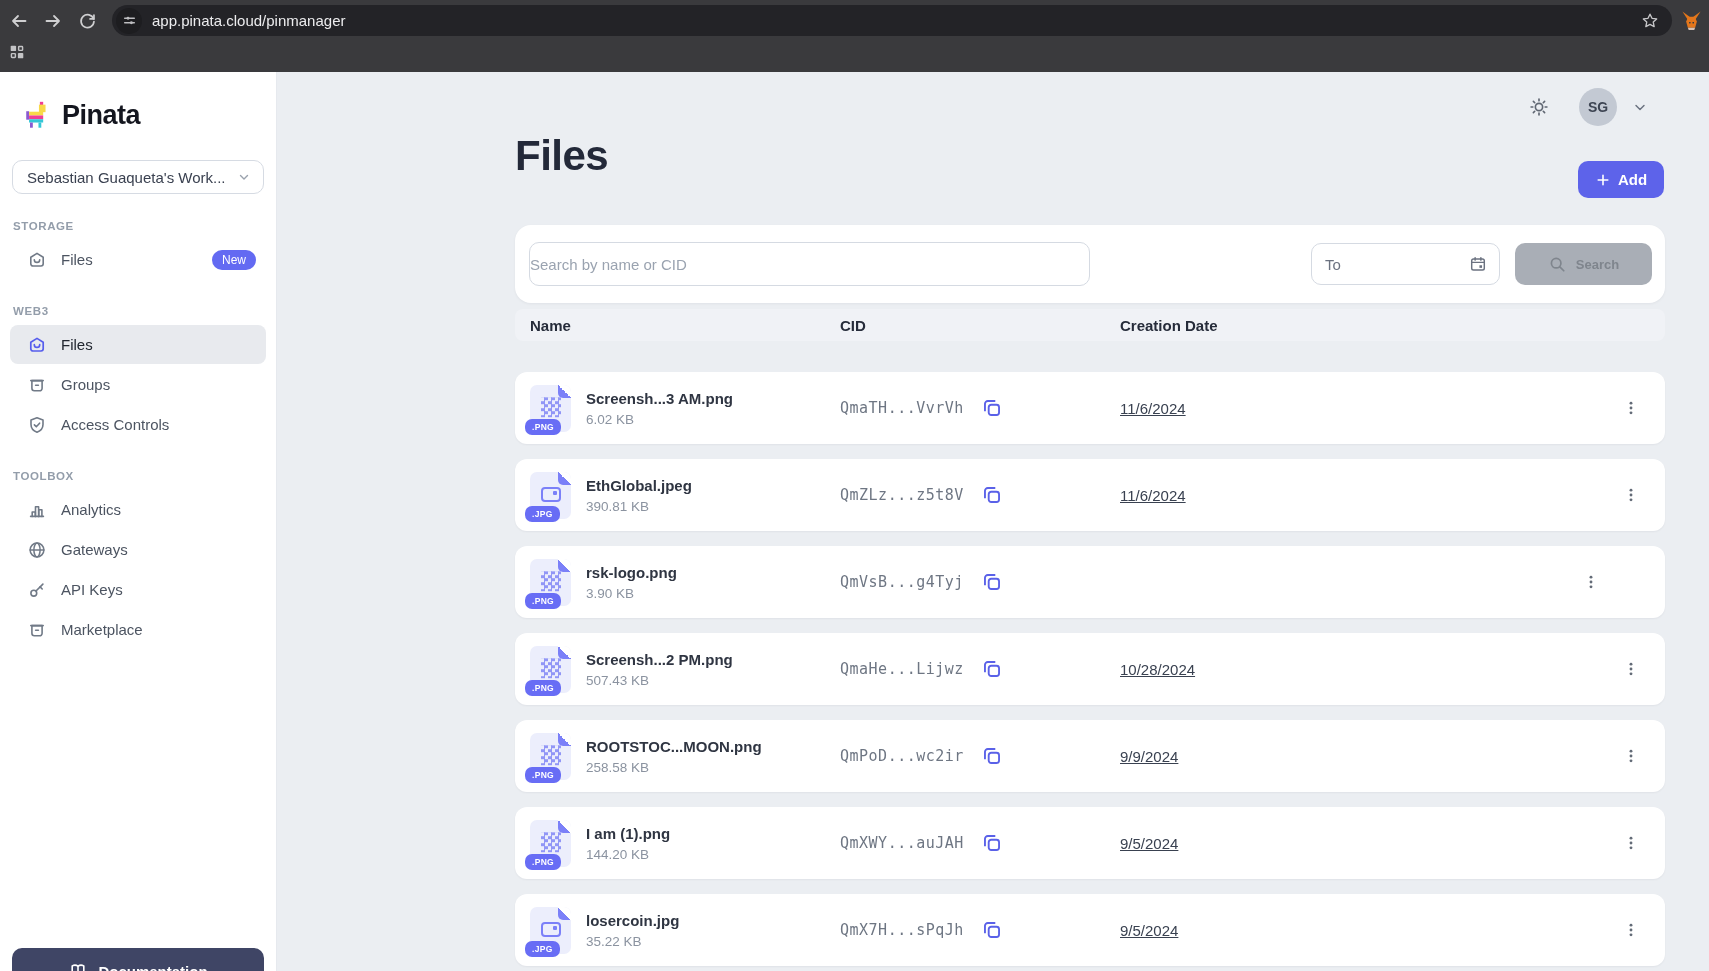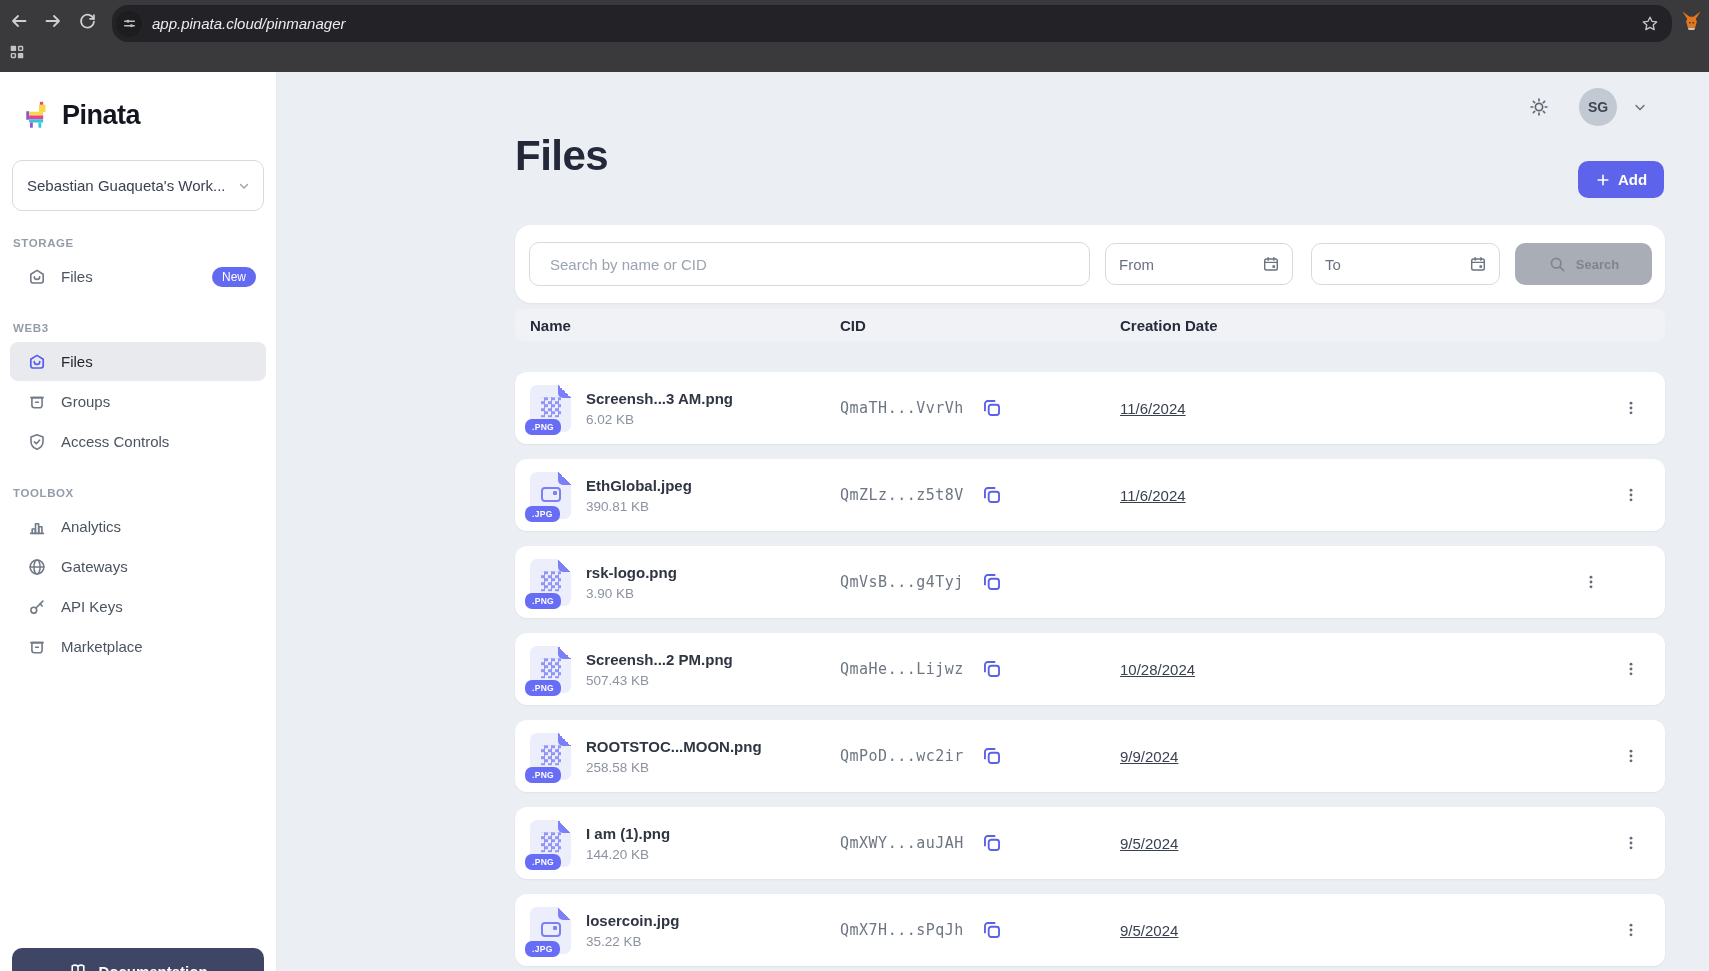--- a/index.html
+++ b/index.html
@@ -4,50 +4,50 @@
 <style>
   * { margin:0; padding:0; box-sizing:border-box; }
   html,body { width:1709px; height:971px; overflow:hidden; }
   body { font-family:"Liberation Sans", sans-serif; background:#ebeef2; position:relative; }
   svg { display:block; }
   button { background:none; border:none; cursor:pointer; font-family:inherit; padding:0; }
 
   
   .chrome { position:absolute; inset:0 0 auto 0; height:72px; background:#3a3a3d; z-index:5; }
   .nav-ic { position:absolute; top:9px; width:24px; height:24px; display:flex; align-items:center; justify-content:center; }
-  .urlbar { position:absolute; left:112px; right:37px; top:5px; height:37px; background:#232327; border-radius:16px; display:flex; align-items:center; padding:0 12px 0 4px;font-style:italic; }
+  .urlbar { position:absolute; left:112px; right:37px; top:5px; height:31px; background:#232327; border-radius:16px; display:flex; align-items:center; padding:0 12px 0 4px; }
   .site-info { width:26px; height:26px; border-radius:50%; background:#1d1d20; display:flex; align-items:center; justify-content:center; margin-right:10px; }
   .url-text { color:#ececee; font-size:15px; flex:1; }
   .fox { position:absolute; right:6px; top:9px; width:23px; height:23px; }
   .apps-grid { position:absolute; left:8px; top:43px; width:18px; height:18px; }
 
   
   .sidebar { position:absolute; top:72px; left:0; bottom:0; width:277px; background:#fff; border-right:1px solid #e6e9ee; overflow:hidden; }
   .logo { display:flex; align-items:center; gap:8px; margin:26px 0 0 22px; }
   .logo-text { font-size:27px; font-weight:800; color:#14161f; letter-spacing:-0.5px; }
-  .workspace { margin:28px 12px 0; height:51px; border:1px solid #d6dbe3; border-radius:10px; background:#fff; display:flex; align-items:center; justify-content:space-between; padding:0 12px 0 14px; width:calc(100% - 24px); }
+  .workspace { margin:28px 12px 0; height:34px; border:1px solid #d6dbe3; border-radius:10px; background:#fff; display:flex; align-items:center; justify-content:space-between; padding:0 12px 0 14px; width:calc(100% - 24px); }
   .workspace span { font-size:15px; color:#3a4150; }
   .sec-label { margin:26px 0 8px 13px; font-size:11.5px; font-weight:700; letter-spacing:.6px; color:#939daa; }
   .s-item { display:flex; align-items:center; gap:14px; height:39px; margin:1px 10px; padding:0 10px 0 17px; border-radius:8px; width:calc(100% - 20px); color:#4c5461; font-size:15px; }
   .s-item .lbl { flex:1; text-align:left; color:#4c5461; }
   .s-item.active { background:#e8eaee; }
   .s-item.active .lbl { color:#21262f; font-weight:500; }
   .badge-new { background:#636af2; color:#fff; font-size:12px; font-weight:500; border-radius:11px; padding:3px 10px; }
   .doc-btn { position:absolute; left:12px; right:12px; top:876px; height:46px; background:#3f4565; border-radius:10px; display:flex; align-items:center; justify-content:center; gap:10px; color:#fff; font-size:15px; font-weight:600; }
 
   
   .main { position:absolute; left:277px; top:72px; right:0; bottom:0; background:#ebeef2; }
   .sun-btn { position:absolute; left:1246px; top:19px; width:32px; height:32px; display:flex; align-items:center; justify-content:center; }
   .avatar { position:absolute; left:1302px; top:16px; width:38px; height:38px; border-radius:50%; background:#c3c9d3; color:#3d4452; font-size:14px; font-weight:700; display:flex; align-items:center; justify-content:center; }
   .avatar-caret { position:absolute; left:1355px; top:27px; }
   .page-title { position:absolute; left:238px; top:60px; font-size:42px; font-weight:700; color:#232939; letter-spacing:-0.5px; }
   .add-btn { position:absolute; left:1301px; top:89px; width:86px; height:37px; background:#5d63ea; border-radius:10px; display:flex; align-items:center; justify-content:center; gap:7px; color:#fff; font-size:15px; font-weight:600; }
 
   .filter-card { position:absolute; left:238px; top:153px; width:1150px; height:78px; background:#fff; border-radius:16px; box-shadow:0 1px 3px rgba(20,25,40,.05); }
-  .search-input { position:absolute; left:14px; top:17px; width:561px; height:44px; border:1px solid #d5dae2; border-radius:10px; padding:0 20px; font-size:15px; color:#333a46; background:#fff; outline:none; font-family:inherit; }
+  .search-input { position:absolute; left:14px; top:17px; width:561px; height:44px; border:1px solid #d5dae2; border-radius:10px; padding:0 0; font-size:15px; color:#333a46; background:#fff; outline:none; font-family:inherit; }
   .search-input::placeholder { color:#9aa3b0; }
   .date-input { position:absolute; top:18px; height:42px; border:1px solid #d5dae2; border-radius:10px; display:flex; align-items:center; justify-content:space-between; padding:0 12px 0 13px; background:#fff; }
   .date-input span { font-size:15px; color:#6b7280; }
   .date-from { left:590px; width:188px; }
   .date-to { left:796px; width:189px; }
   .search-btn { position:absolute; left:1000px; top:18px; width:137px; height:42px; background:#a9aeb6; border-radius:10px; display:flex; align-items:center; justify-content:center; gap:9px; color:#7f858d; font-size:13px; font-weight:600; }
 
   .grid-cols { display:grid; grid-template-columns:310px 280px 1fr 40px; align-items:center; padding:0 18px 0 15px; }
   .thead { position:absolute; left:238px; top:237px; width:1150px; height:32px; background:#f0f2f6; border-radius:8px; }
   .thead div { font-size:15px; font-weight:700; color:#262c3a; }
@@ -276,30 +276,20 @@
     <span>
         <svg width="16" height="16" viewBox="0 0 20 20" fill="none" stroke="#fff" stroke-width="2" stroke-linecap="round">
           <path d="M10 4v12M4 10h12"></path>
         </svg>
       </span>
     <span>Add</span>
   </button>
 
   <div class="filter-card">
     <input class="search-input" placeholder="Search by name or CID" style="">
-    <button class="date-input date-from">
-      <span>From</span>
-      <span>
-          <svg width="18" height="18" viewBox="0 0 20 20" fill="none" stroke="#6b7280" stroke-width="1.6" stroke-linecap="round">
-            <rect x="3" y="4.4" width="14" height="12.2" rx="2"></rect>
-            <path d="M6.8 2.9v2.8M13.2 2.9v2.8M3 8.2h14"></path>
-            <rect x="11.6" y="11.4" width="2.9" height="2.9" fill="#6b7280" stroke="none"></rect>
-          </svg>
-        </span>
-    </button>
     <button class="date-input date-to">
       <span>To</span>
       <span>
           <svg width="18" height="18" viewBox="0 0 20 20" fill="none" stroke="#6b7280" stroke-width="1.6" stroke-linecap="round">
             <rect x="3" y="4.4" width="14" height="12.2" rx="2"></rect>
             <path d="M6.8 2.9v2.8M13.2 2.9v2.8M3 8.2h14"></path>
             <rect x="11.6" y="11.4" width="2.9" height="2.9" fill="#6b7280" stroke="none"></rect>
           </svg>
         </span>
     </button>

